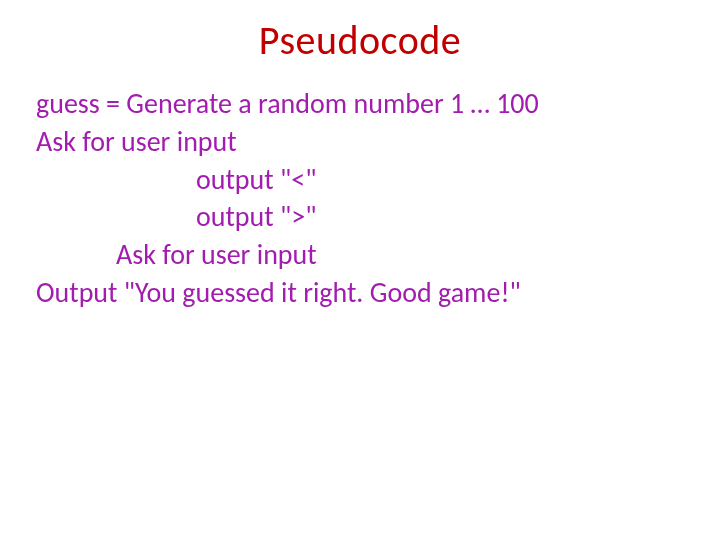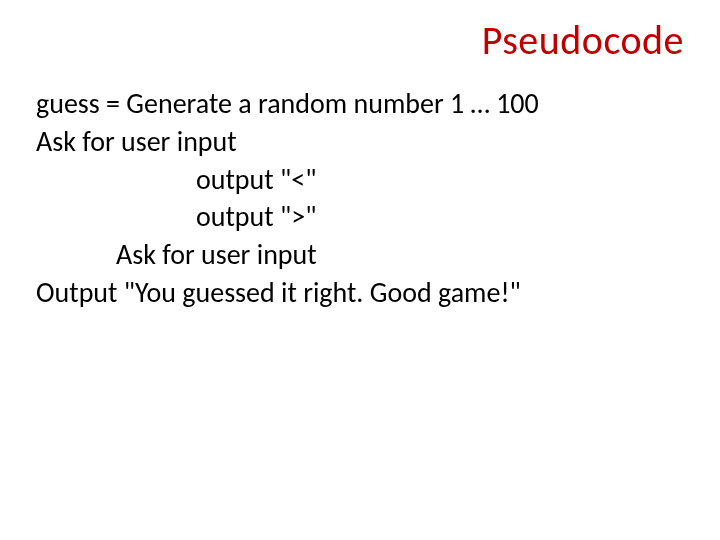--- a/index.html
+++ b/index.html
@@ -12,31 +12,31 @@
     color: #000000;
     overflow: hidden;
   }
   .slide {
     width: 720px;
     height: 540px;
     box-sizing: border-box;
     padding: 16px 36px 0 36px;
   }
   .title {
-    text-align: right;
+    text-align: center;
     font-size: 40px;
     color: #c00000;
     font-weight: 400;
     margin: 0 0 20px 0;
     letter-spacing: 0.5px;
   }
   .code-block {
     font-size: 28px;
     line-height: 1.35;
-    color: #000000;
+    color: #a21caf;
     font-weight: 400;
   }
   .code-line {
     white-space: pre;
   }
   .indent-1 { padding-left: 80px; }
   .indent-2 { padding-left: 160px; }
 </style>
 </head>
 <body>

